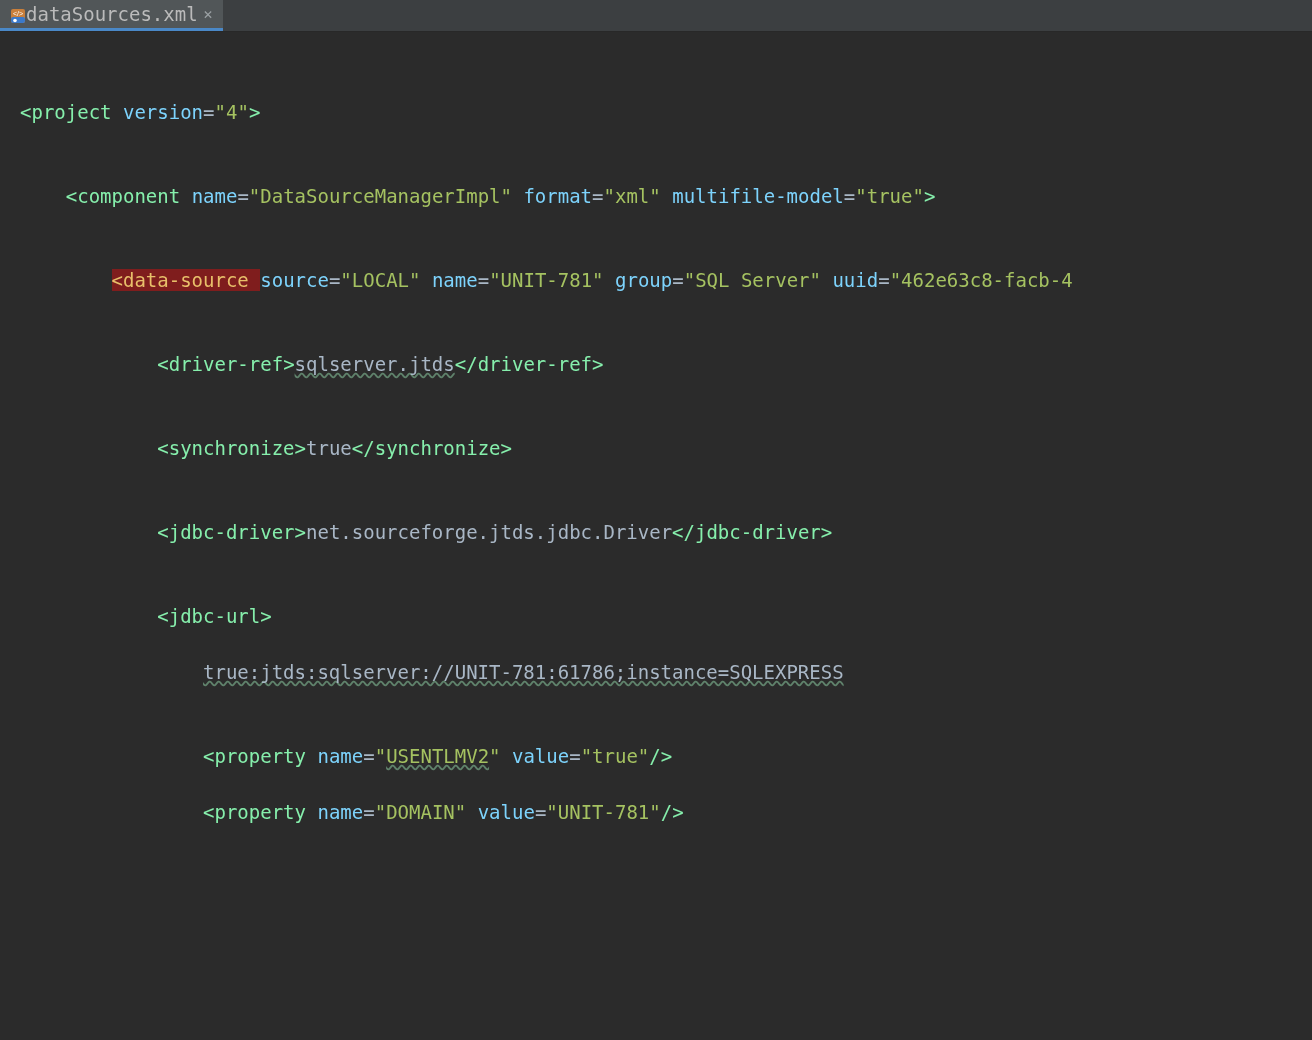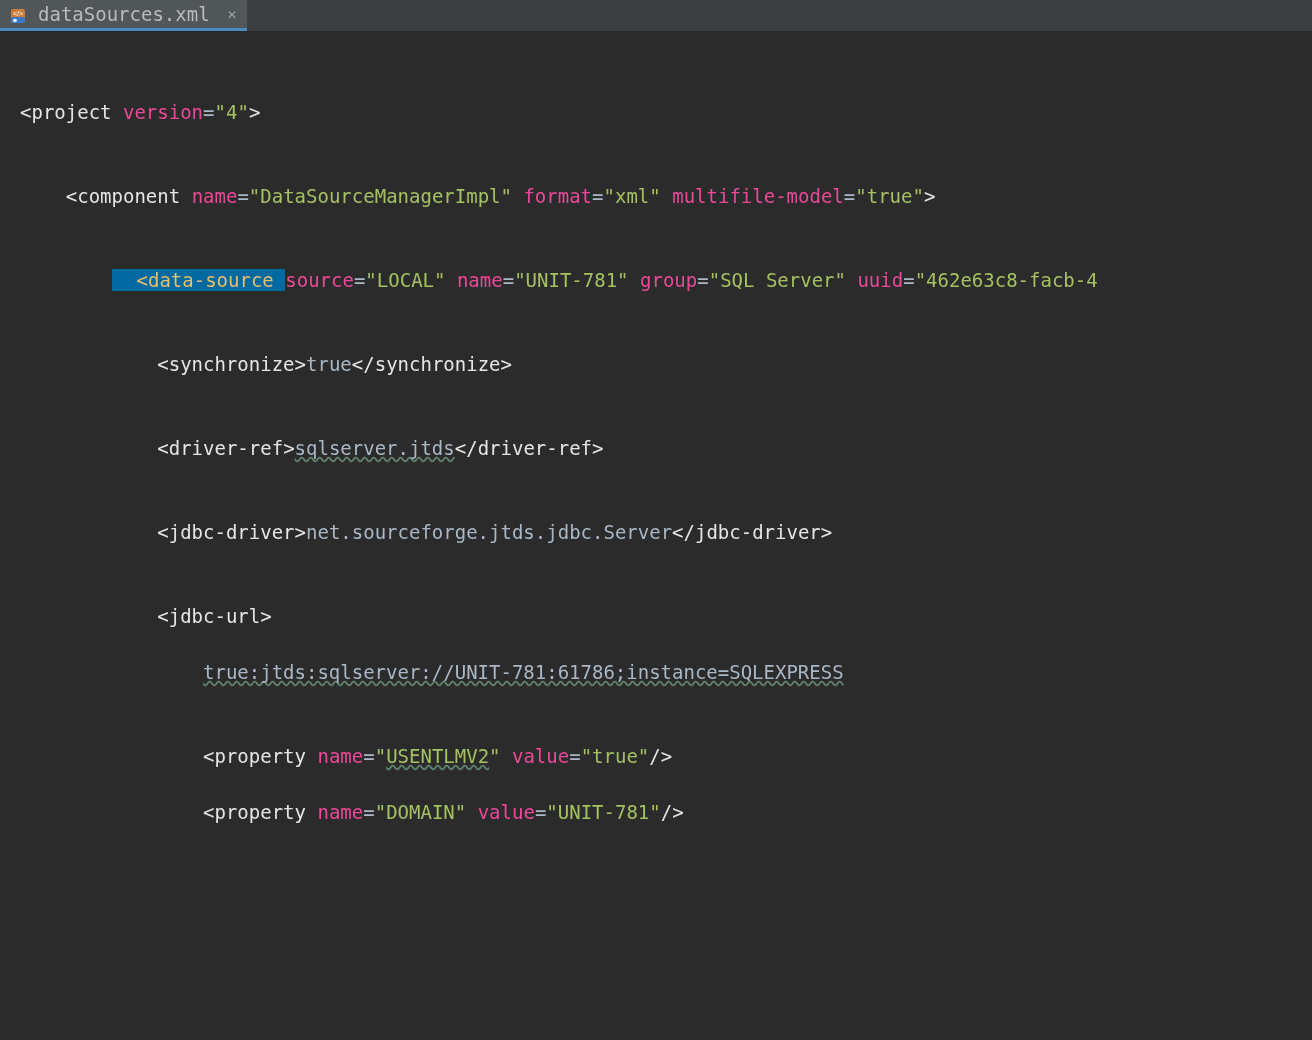--- a/index.html
+++ b/index.html
@@ -15,21 +15,21 @@
   .tabbar {
     background: #3c3f41;
     height: 32px;
     display: flex;
     align-items: stretch;
     border-bottom: 1px solid #282828;
   }
   .tab {
     display: flex;
     align-items: center;
-    gap: 12px;
+    gap: 0;
     padding: 0 10px;
     background: #515658;
     border-bottom: 3px solid #4a88c7;
     color: #bbbbbb;
     cursor: pointer;
   }
   .tab .icon {
     width: 16px;
     height: 16px;
   }
@@ -38,26 +38,26 @@
     font-size: 15px;
     padding-left: 6px;
   }
   .editor {
     padding: 10px 0 0 20px;
     white-space: pre;
     line-height: 28px;
     font-weight: 500;
   }
   .line { white-space: pre; }
-  .tag    { color: #e5e5e5; }
-  .attr   { color: #ec4899; }
+  .tag    { color: #86efac; }
+  .attr   { color: #7dd3fc; }
   .val    { color: #a5c261; }
   .eq     { color: #a9b7c6; }
   .txt    { color: #a9b7c6; }
-  .hlTag  { background: #0369a1; color: #e8bf6a; padding-left: 25px; }
+  .hlTag  { background: #7f1d1d; color: #e8bf6a; }
   .typo   { text-decoration: underline wavy #5f826b; text-decoration-skip-ink: none; }
 </style>
 </head>
 <body>
 
 <div class="tabbar">
   <div class="tab">
     <span class="icon">
       <svg viewBox="0 0 16 16" width="16" height="16">
         <rect x="1" y="1" width="14" height="14" rx="2" fill="#c97f3b"></rect>
@@ -72,25 +72,25 @@
 </div>
 
 <div class="editor">
 
 <div class="line"><span class="tag"><span>&lt;</span><span>project</span> </span><span class="attr"><span>version</span></span><span class="eq">=</span><span class="val"><span>"</span><span>4</span><span>"</span></span><span class="tag">&gt;</span></div>
 
 <div class="line"><span>    </span><span class="tag"><span>&lt;</span><span>component</span> </span><span class="attr"><span>name</span></span><span class="eq">=</span><span class="val"><span>"</span><span>DataSourceManagerImpl</span><span>"</span></span> <span class="attr"><span>format</span></span><span class="eq">=</span><span class="val"><span>"</span><span>xml</span><span>"</span></span> <span class="attr"><span>multifile-model</span></span><span class="eq">=</span><span class="val"><span>"</span><span>true</span><span>"</span></span><span class="tag">&gt;</span></div>
 
 <div class="line"><span>        </span><span class="hlTag"><span>&lt;</span><span>data-source</span> </span><span class="attr"><span>source</span></span><span class="eq">=</span><span class="val"><span>"</span><span>LOCAL</span><span>"</span></span> <span class="attr"><span>name</span></span><span class="eq">=</span><span class="val"><span>"</span><span>UNIT-781</span><span>"</span></span> <span class="attr"><span>group</span></span><span class="eq">=</span><span class="val"><span>"</span><span>SQL Server</span><span>"</span></span> <span class="attr"><span>uuid</span></span><span class="eq">=</span><span class="val"><span>"</span><span>462e63c8-facb-4</span></span></div>
 
+<div class="line"><span>            </span><span class="tag"><span>&lt;</span><span>driver-ref</span><span>&gt;</span></span><span class="txt typo">sqlserver.jtds</span><span class="tag"><span>&lt;/</span><span>driver-ref</span><span>&gt;</span></span></div>
+
 <div class="line"><span>            </span><span class="tag"><span>&lt;</span><span>synchronize</span><span>&gt;</span></span><span class="txt">true</span><span class="tag"><span>&lt;/</span><span>synchronize</span><span>&gt;</span></span></div>
 
-<div class="line"><span>            </span><span class="tag"><span>&lt;</span><span>driver-ref</span><span>&gt;</span></span><span class="txt typo">sqlserver.jtds</span><span class="tag"><span>&lt;/</span><span>driver-ref</span><span>&gt;</span></span></div>
-
-<div class="line"><span>            </span><span class="tag"><span>&lt;</span><span>jdbc-driver</span><span>&gt;</span></span><span class="txt">net.sourceforge.jtds.jdbc.Server</span><span class="tag"><span>&lt;/</span><span>jdbc-driver</span><span>&gt;</span></span></div>
+<div class="line"><span>            </span><span class="tag"><span>&lt;</span><span>jdbc-driver</span><span>&gt;</span></span><span class="txt">net.sourceforge.jtds.jdbc.Driver</span><span class="tag"><span>&lt;/</span><span>jdbc-driver</span><span>&gt;</span></span></div>
 
 <div class="line"><span>            </span><span class="tag"><span>&lt;</span><span>jdbc-url</span><span>&gt;</span></span></div>
 <div class="line"><span>                </span><span class="txt typo">true:jtds:sqlserver://UNIT-781:61786;instance=SQLEXPRESS</span></div>
 
 <div class="line"><span>                </span><span class="tag"><span>&lt;</span><span>property</span> </span><span class="attr"><span>name</span></span><span class="eq">=</span><span class="val"><span>"</span><span class="typo">USENTLMV2</span><span>"</span></span> <span class="attr"><span>value</span></span><span class="eq">=</span><span class="val"><span>"</span><span>true</span><span>"</span></span><span class="tag">/&gt;</span></div>
 <div class="line"><span>                </span><span class="tag"><span>&lt;</span><span>property</span> </span><span class="attr"><span>name</span></span><span class="eq">=</span><span class="val"><span>"</span><span>DOMAIN</span><span>"</span></span> <span class="attr"><span>value</span></span><span class="eq">=</span><span class="val"><span>"</span><span>UNIT-781</span><span>"</span></span><span class="tag">/&gt;</span></div>
 
 
 
 

